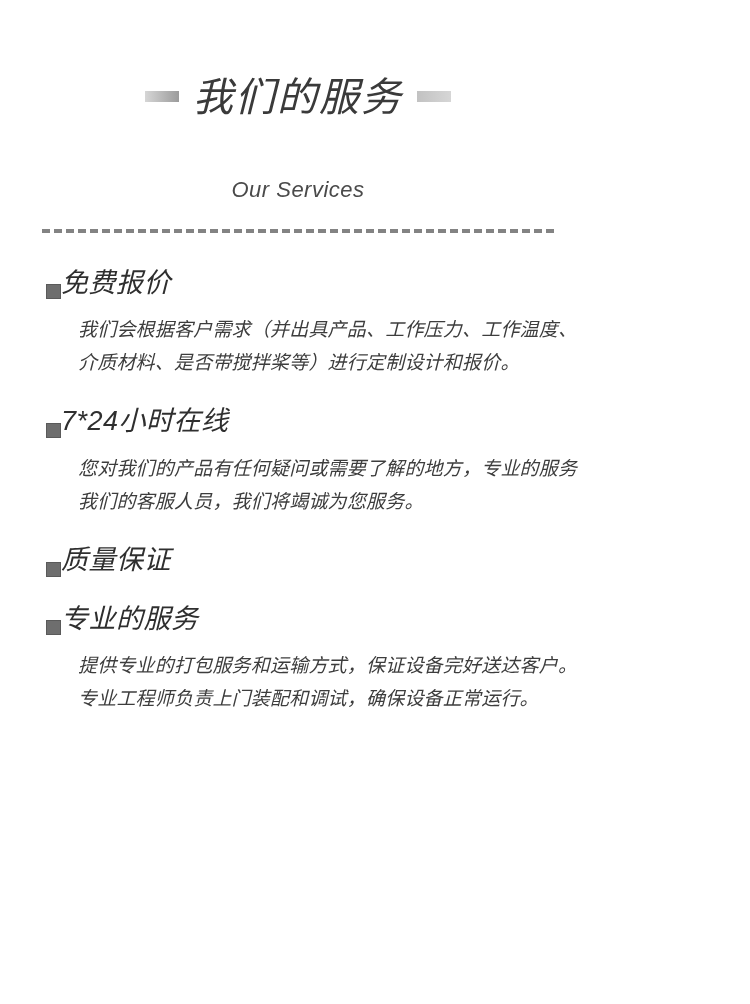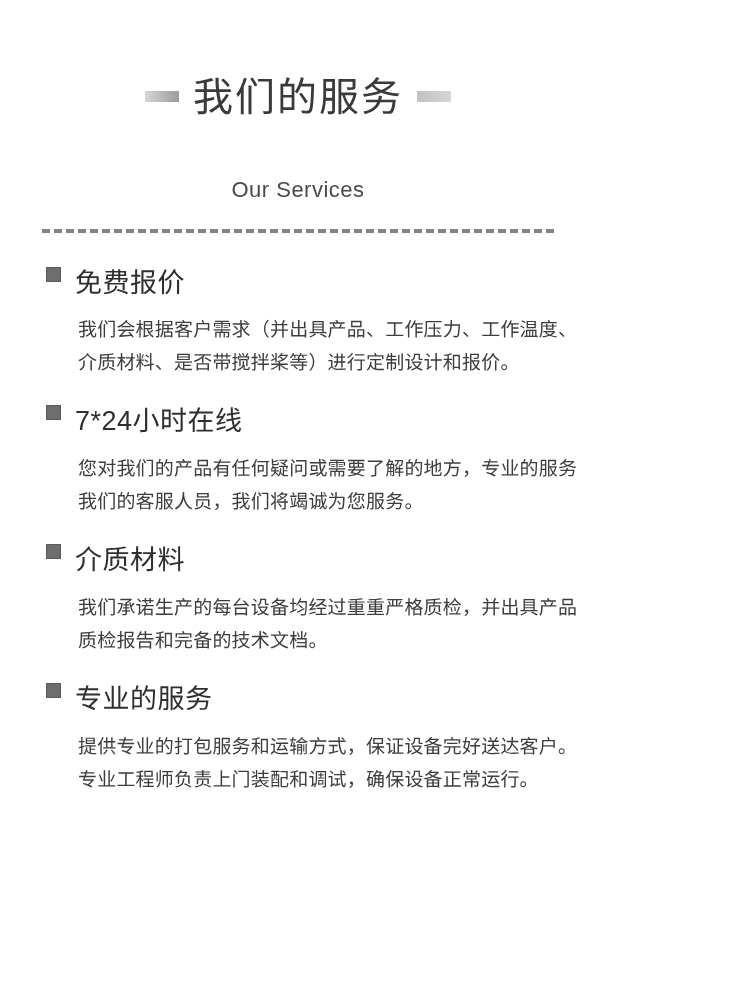--- a/index.html
+++ b/index.html
@@ -13,20 +13,21 @@
     font-family: "Liberation Sans", "DejaVu Sans", sans-serif;
     color: #2b2b2b;
     overflow: hidden;
   }
   .page {
     width: 596px;
     height: 1004px;
     box-sizing: border-box;
     padding: 0;
     position: relative;
+    font-style: italic;
   }
 
   
   .header {
     padding-top: 48px;
     text-align: center;
   }
   .title-row {
     display: flex;
     align-items: center;
@@ -71,22 +72,21 @@
   
   .items {
     margin-top: 34px;
     padding: 0 46px 0 46px;
   }
   .item {
     margin-bottom: 26px;
   }
   .item-head {
     display: flex;
-    align-items: flex-start;
-    gap: 14px;
+    align-items: flex-end;
     margin-top: 18px;
   }
   .bullet {
     width: 13px;
     height: 13px;
     background: #6e6e6e;
     border: 1px solid #5a5a5a;
     flex: 0 0 auto;
     display: inline-block;
   }
@@ -146,25 +146,21 @@
       </div>
       <div class="item-body">
         <span class="line">您对我们的产品有任何疑问或需要了解的地方，专业的服务</span>
         <span class="line">我们的客服人员，我们将竭诚为您服务。</span>
       </div>
     </div>
 
     <div class="item">
       <div class="item-head">
         <span class="bullet"></span>
-        <span class="item-title">介质材料</span>
-      </div>
-      <div class="item-body">
-        <span class="line">我们承诺生产的每台设备均经过重重严格质检，并出具产品</span>
-        <span class="line">质检报告和完备的技术文档。</span>
+        <span class="item-title">质量保证</span>
       </div>
     </div>
 
     <div class="item">
       <div class="item-head">
         <span class="bullet"></span>
         <span class="item-title">专业的服务</span>
       </div>
       <div class="item-body">
         <span class="line">提供专业的打包服务和运输方式，保证设备完好送达客户。</span>

